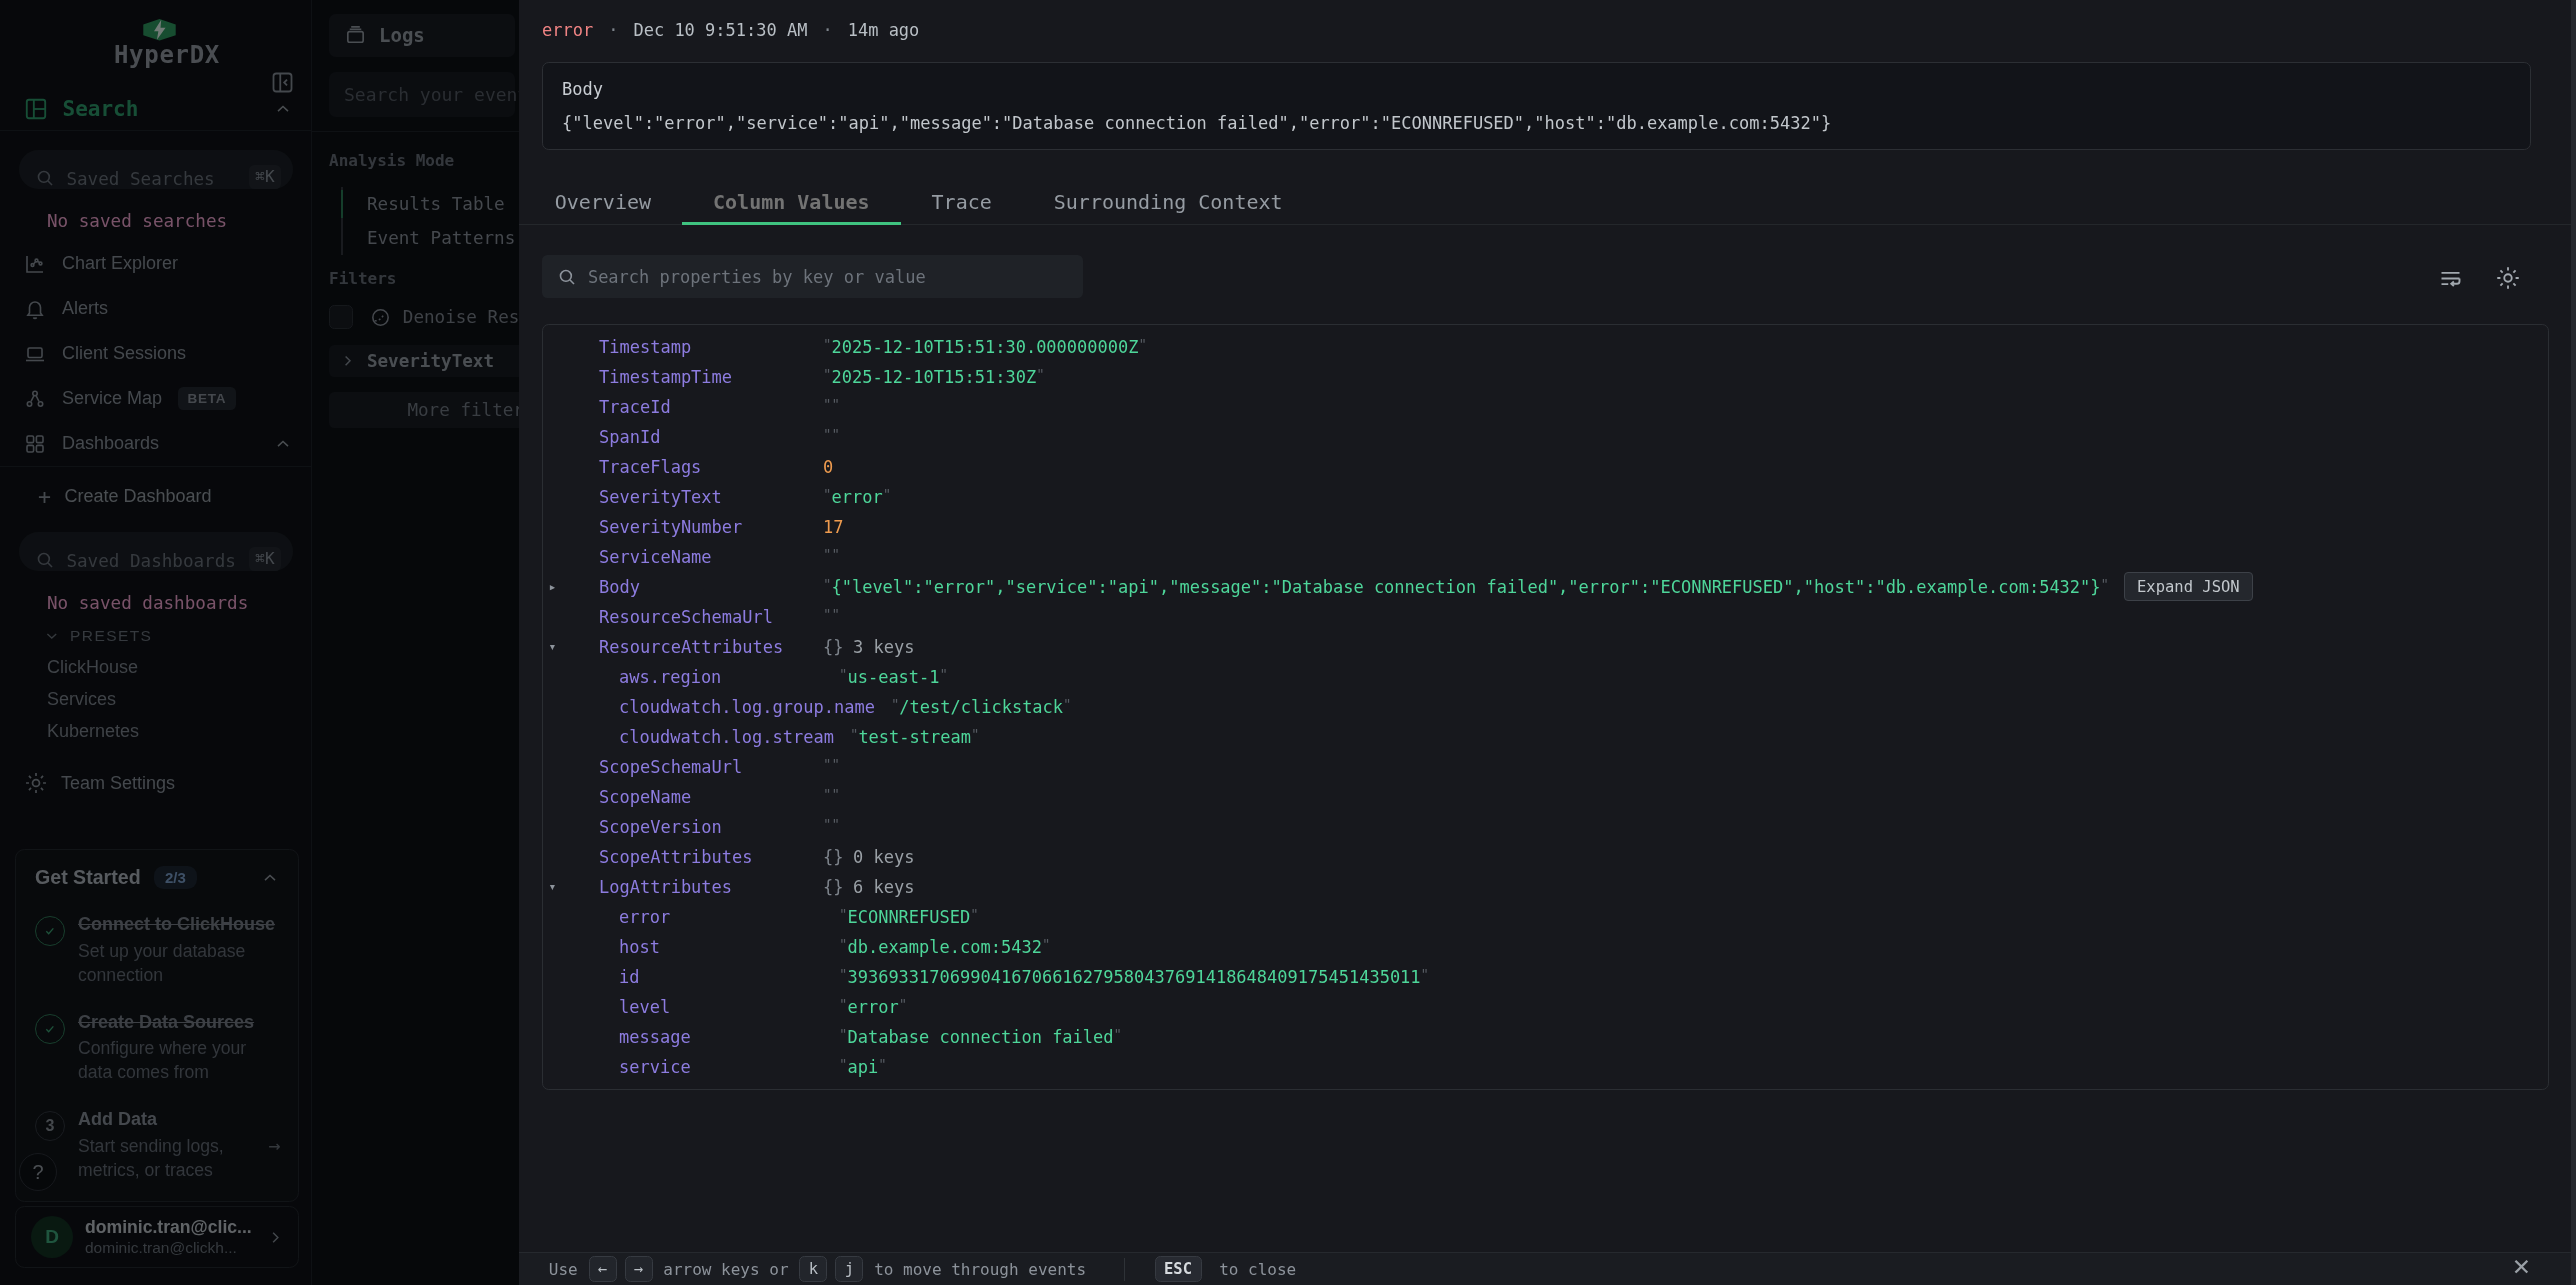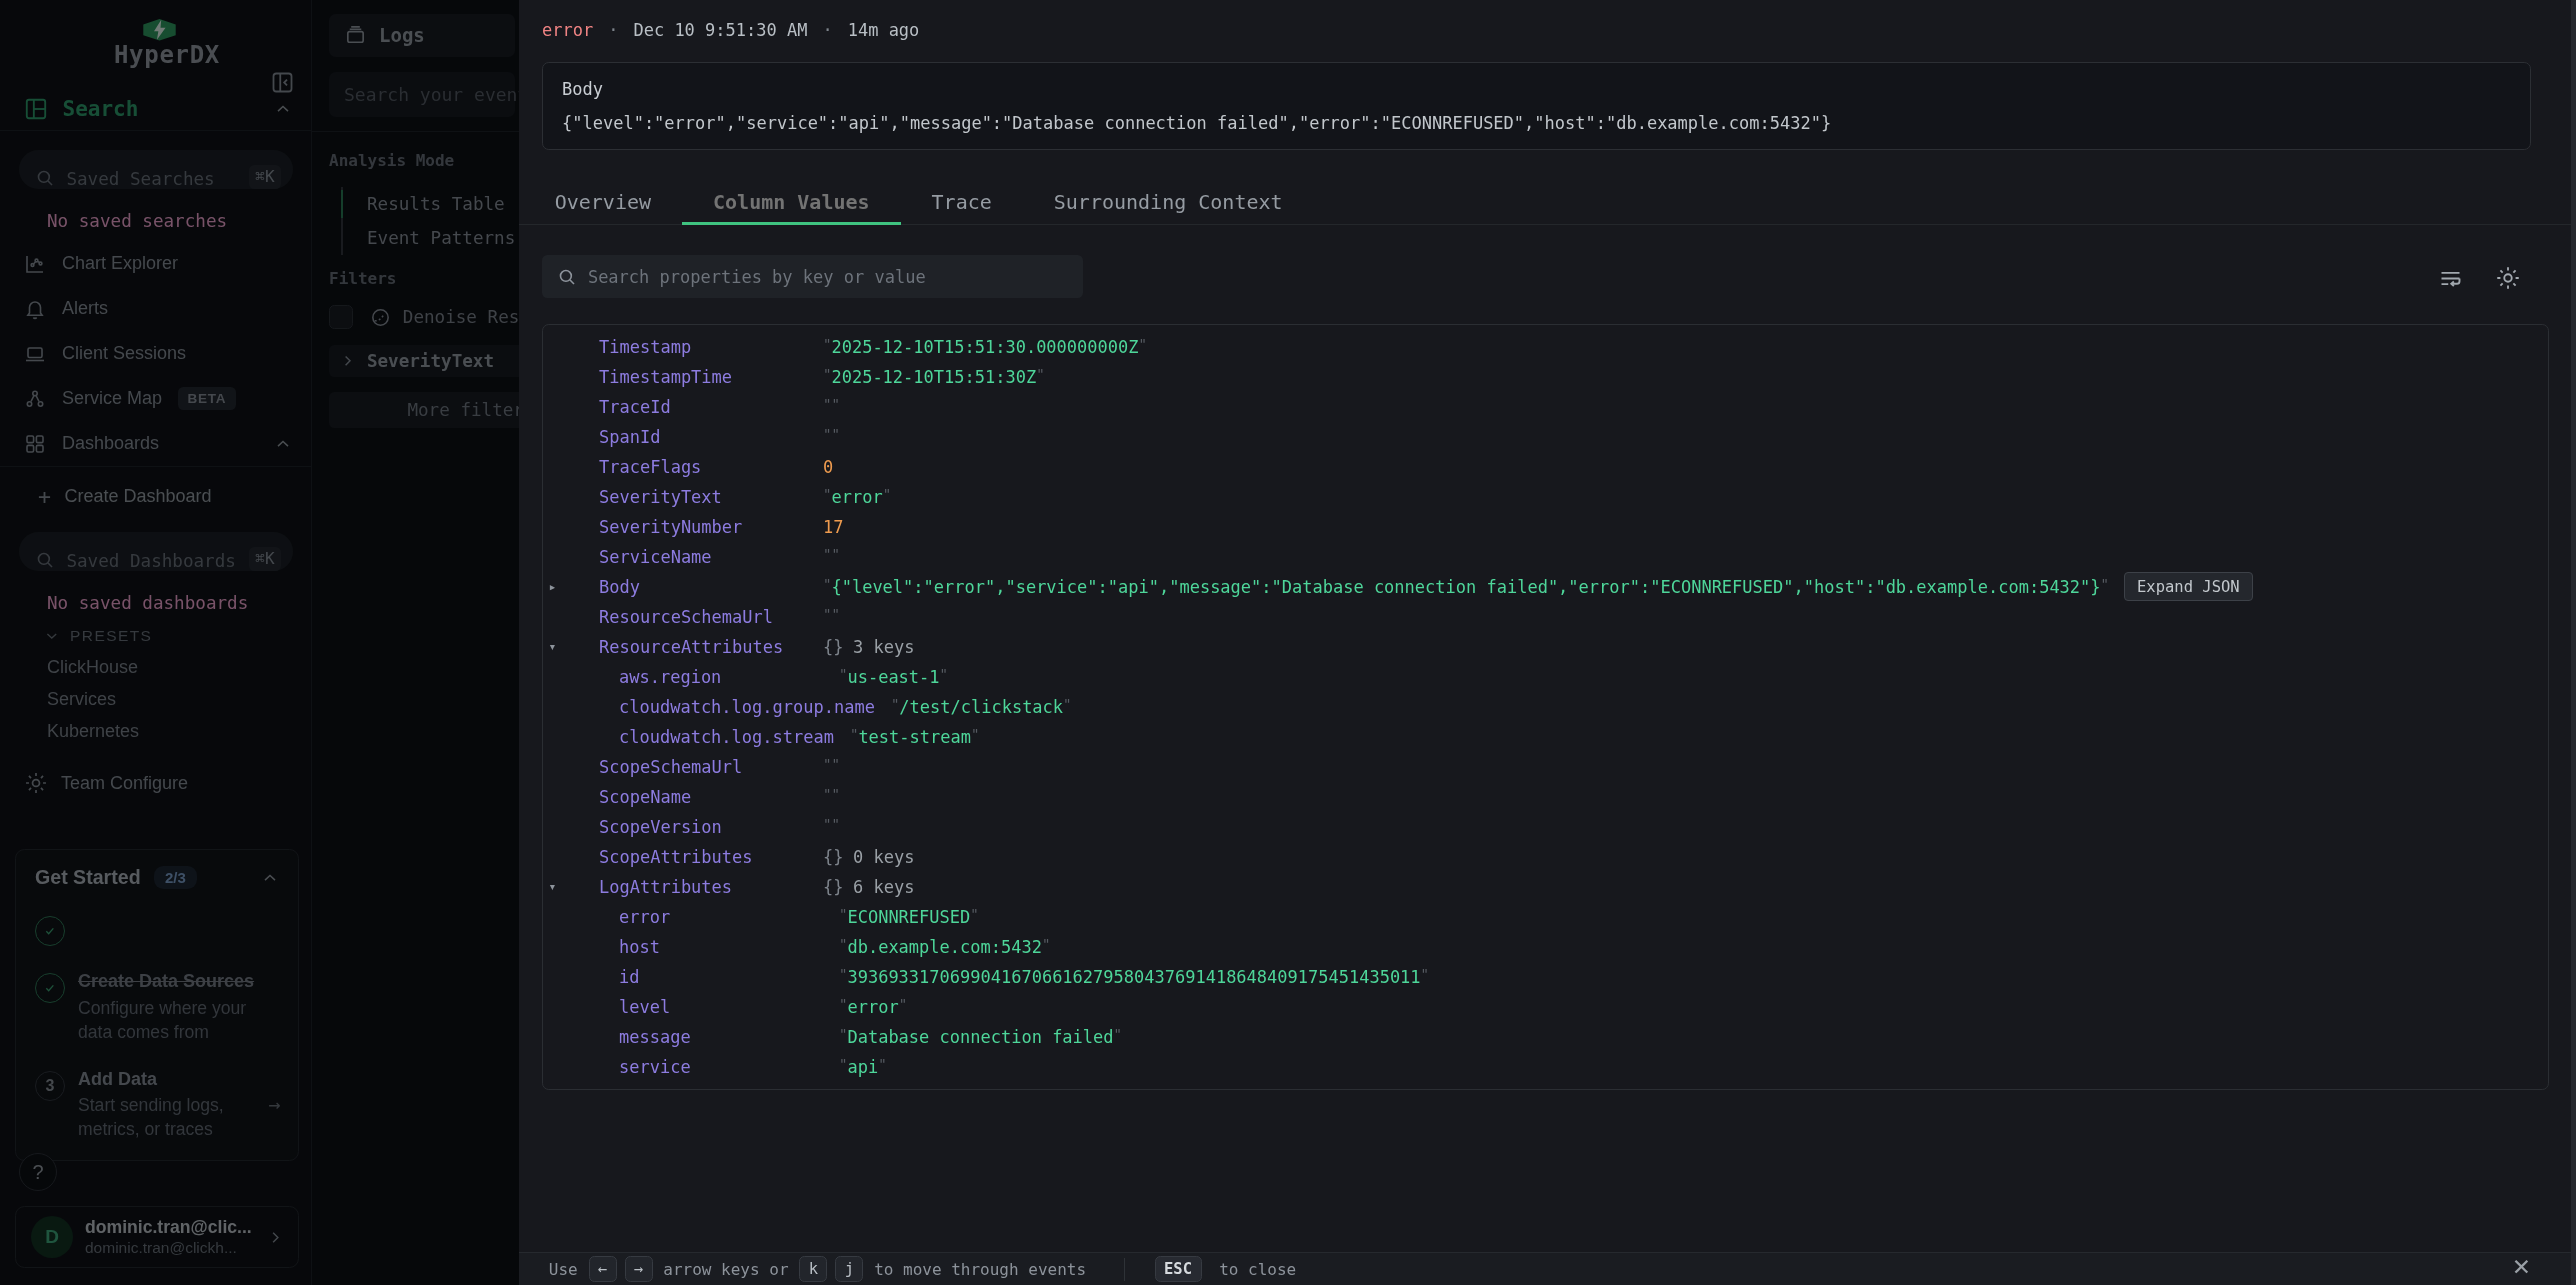--- a/index.html
+++ b/index.html
@@ -303,41 +303,45 @@
         <div class="preset-item">Kubernetes</div>
       </div>
 
     <div class="team-settings" style="top:770px">
       <span style="color:#8d939b">
         <svg width="26" height="26" viewBox="0 0 24 24" fill="none" stroke="currentColor" stroke-width="1.6">
             <circle cx="12" cy="12" r="3.2"></circle>
             <path d="M12 2.8v2.7M12 18.5v2.7M2.8 12h2.7M18.5 12h2.7M5.5 5.5l1.9 1.9M16.6 16.6l1.9 1.9M18.5 5.5l-1.9 1.9M7.4 16.6l-1.9 1.9"></path>
           </svg>
       </span>
-      <span class="lbl">Team Configure</span>
+      <span class="lbl">Team Settings</span>
     </div>
 
     <div class="gs-card">
       <div class="gs-header">
         <span class="gs-title">Get Started</span>
         <span class="gs-badge">2/3</span>
         <span class="chev">
           <svg width="20" height="20" viewBox="0 0 24 24" fill="none" stroke="currentColor" stroke-width="1.8">
               <path d="M6 14.5L12 9l6 5.5"></path>
             </svg>
         </span>
       </div>
       <div>
           <div class="gs-item">
             <span class="gs-ic">
               <span class="gs-circle">
                 <svg width="16" height="16" viewBox="0 0 24 24" fill="none" stroke="currentColor" stroke-width="2">
                   <path d="M6.5 12.5l3.5 3.5 7-8"></path>
                 </svg>
               </span>
+            </span>
+            <span class="gs-body">
+              <div class="gs-item-title done">Connect to ClickHouse</div>
+              <div class="gs-item-desc">Set up your database connection</div>
             </span>
           </div>
           <div class="gs-item">
             <span class="gs-ic">
               <span class="gs-circle">
                 <svg width="16" height="16" viewBox="0 0 24 24" fill="none" stroke="currentColor" stroke-width="2">
                   <path d="M6.5 12.5l3.5 3.5 7-8"></path>
                 </svg>
               </span>
             </span>

